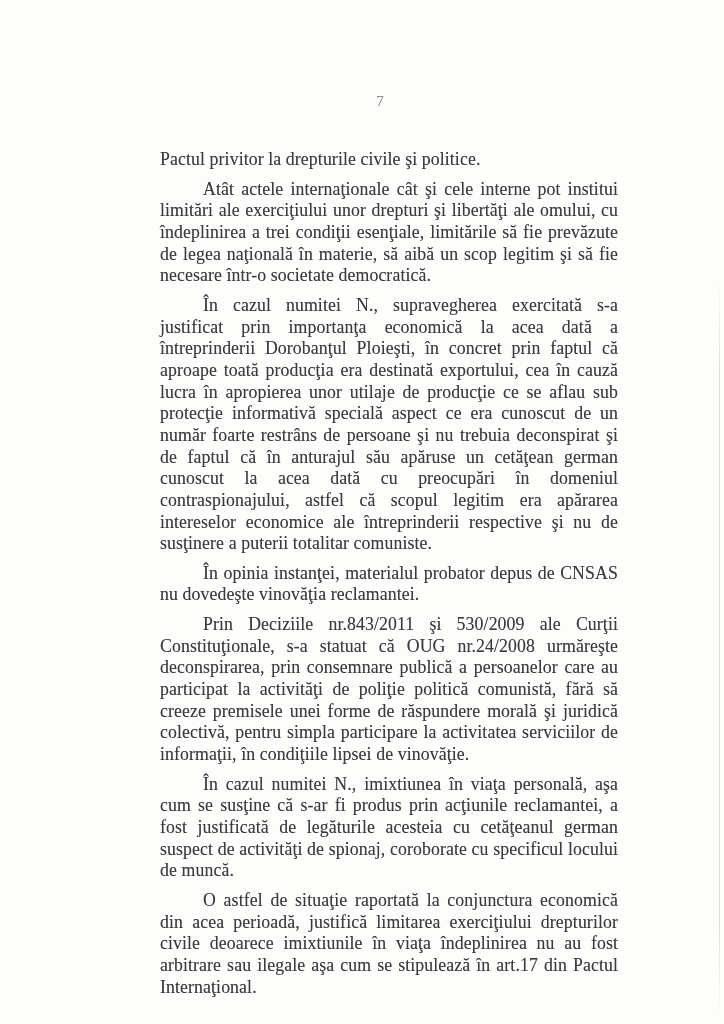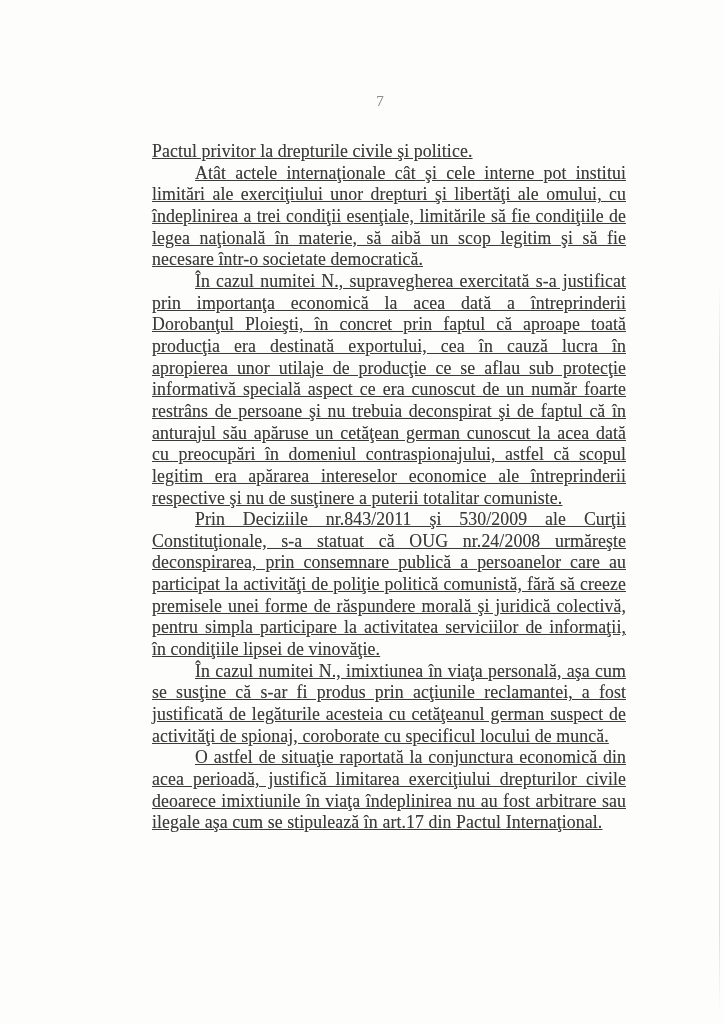--- a/index.html
+++ b/index.html
@@ -32,23 +32,22 @@
     top: 141px;
     width: 474px;
     font-size: 17.8px;
     line-height: 21.65px;
     color: #3b3b3b;
     text-align: justify;
     text-shadow: 0 0 0.55px rgba(59,59,59,0.45);
     letter-spacing: 0.1px;
   }
   .para {
-    margin: 0;
+    margin: 8px;
     padding: 0;
-    text-decoration: underline;
   }
   .para.indent {
     text-indent: 43px;
   }
   
   .scan-edge {
     position: absolute;
     right: 4px;
     top: 280px;
     height: 736px;
@@ -62,22 +61,23 @@
 </style>
 </head>
 <body>
 
 <div class="sheet">
 
   <div class="page-number">7</div>
 
   <div class="text-block">
     <p class="para">Pactul privitor la drepturile civile şi politice.</p>
-    <p class="para indent">Atât actele internaţionale cât şi cele interne pot institui limitări ale exerciţiului unor drepturi şi libertăţi ale omului, cu îndeplinirea a trei condiţii esenţiale, limitările să fie condiţiile de legea naţională în materie, să aibă un scop legitim şi să fie necesare într-o societate democratică.</p>
+    <p class="para indent">Atât actele internaţionale cât şi cele interne pot institui limitări ale exerciţiului unor drepturi şi libertăţi ale omului, cu îndeplinirea a trei condiţii esenţiale, limitările să fie prevăzute de legea naţională în materie, să aibă un scop legitim şi să fie necesare într-o societate democratică.</p>
     <p class="para indent">În cazul numitei N., supravegherea exercitată s-a justificat prin importanţa economică la acea dată a întreprinderii Dorobanţul Ploieşti, în concret prin faptul că aproape toată producţia era destinată exportului, cea în cauză lucra în apropierea unor utilaje de producţie ce se aflau sub protecţie informativă specială aspect ce era cunoscut de un număr foarte restrâns de persoane şi nu trebuia deconspirat şi de faptul că în anturajul său apăruse un cetăţean german cunoscut la acea dată cu preocupări în domeniul contraspionajului, astfel că scopul legitim era apărarea intereselor economice ale întreprinderii respective şi nu de susţinere a puterii totalitar comuniste.</p>
+    <p class="para indent">În opinia instanţei, materialul probator depus de CNSAS nu dovedeşte vinovăţia reclamantei.</p>
     <p class="para indent">Prin Deciziile nr.843/2011 şi 530/2009 ale Curţii Constituţionale, s-a statuat că OUG nr.24/2008 urmăreşte deconspirarea, prin consemnare publică a persoanelor care au participat la activităţi de poliţie politică comunistă, fără să creeze premisele unei forme de răspundere morală şi juridică colectivă, pentru simpla participare la activitatea serviciilor de informaţii, în condiţiile lipsei de vinovăţie.</p>
     <p class="para indent">În cazul numitei N., imixtiunea în viaţa personală, aşa cum se susţine că s-ar fi produs prin acţiunile reclamantei, a fost justificată de legăturile acesteia cu cetăţeanul german suspect de activităţi de spionaj, coroborate cu specificul locului de muncă.</p>
     <p class="para indent">O astfel de situaţie raportată la conjunctura economică din acea perioadă, justifică limitarea exerciţiului drepturilor civile deoarece imixtiunile în viaţa îndeplinirea nu au fost arbitrare sau ilegale aşa cum se stipulează în art.17 din Pactul Internaţional.</p>
   </div>
 
   <div class="scan-edge"></div>
 
 </div>
 
 </body></html>

